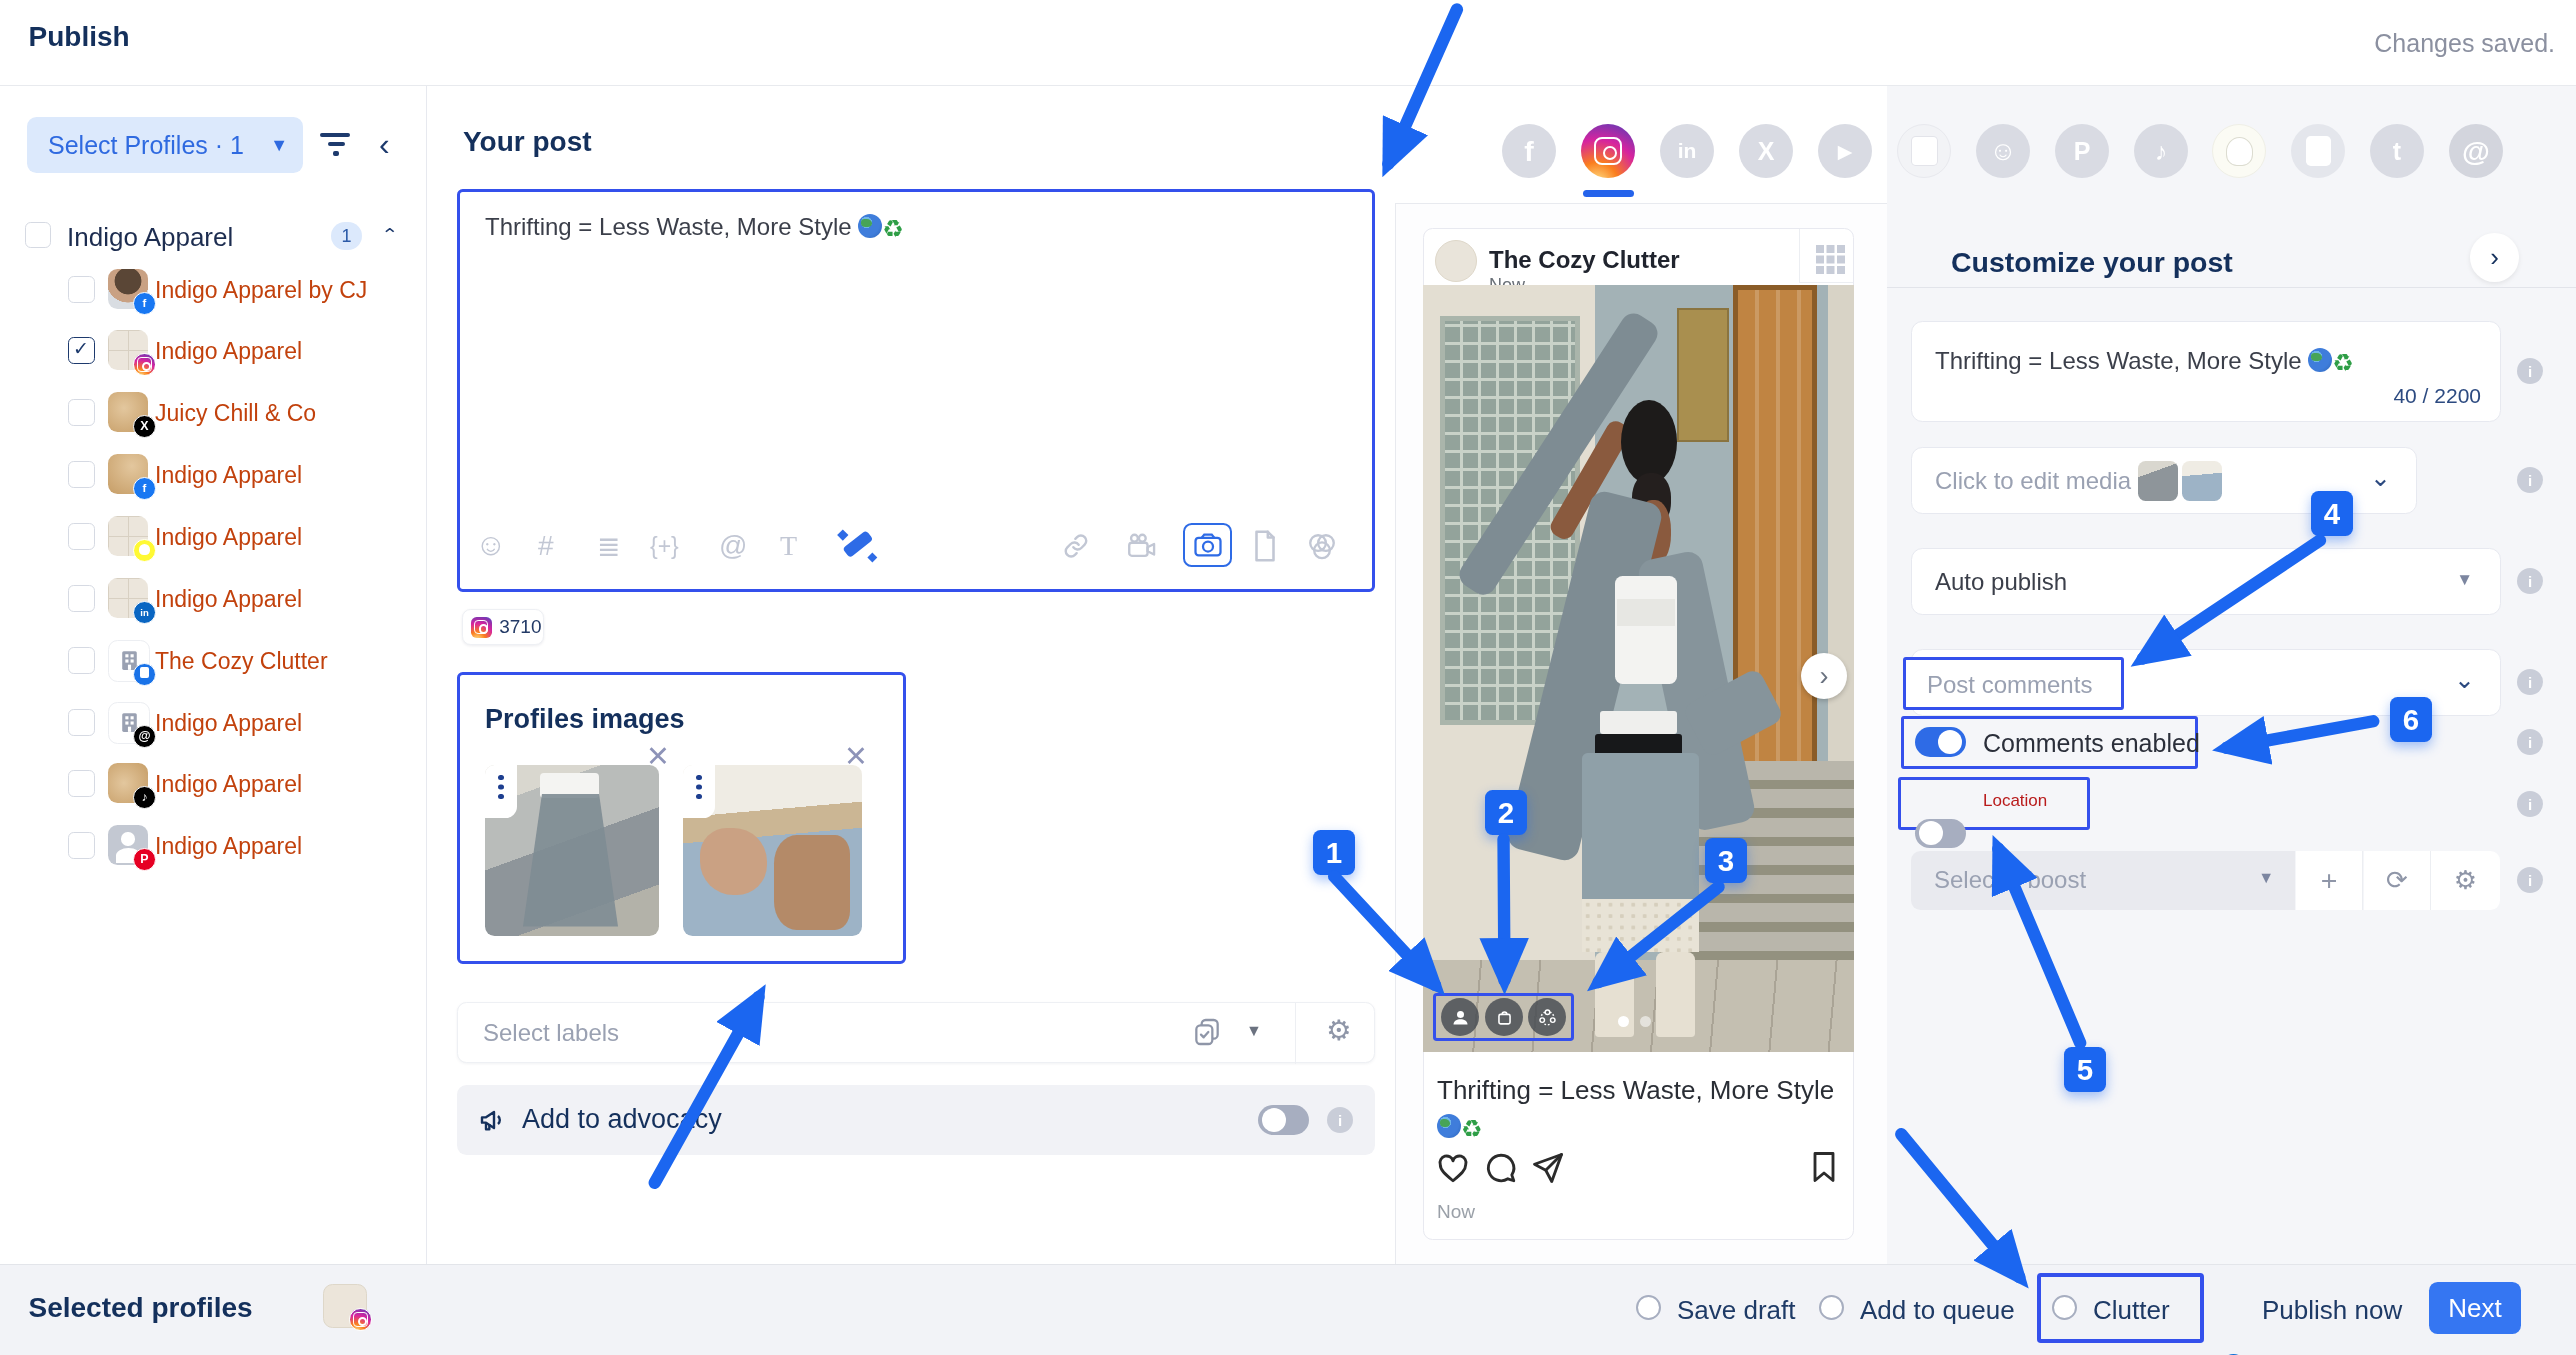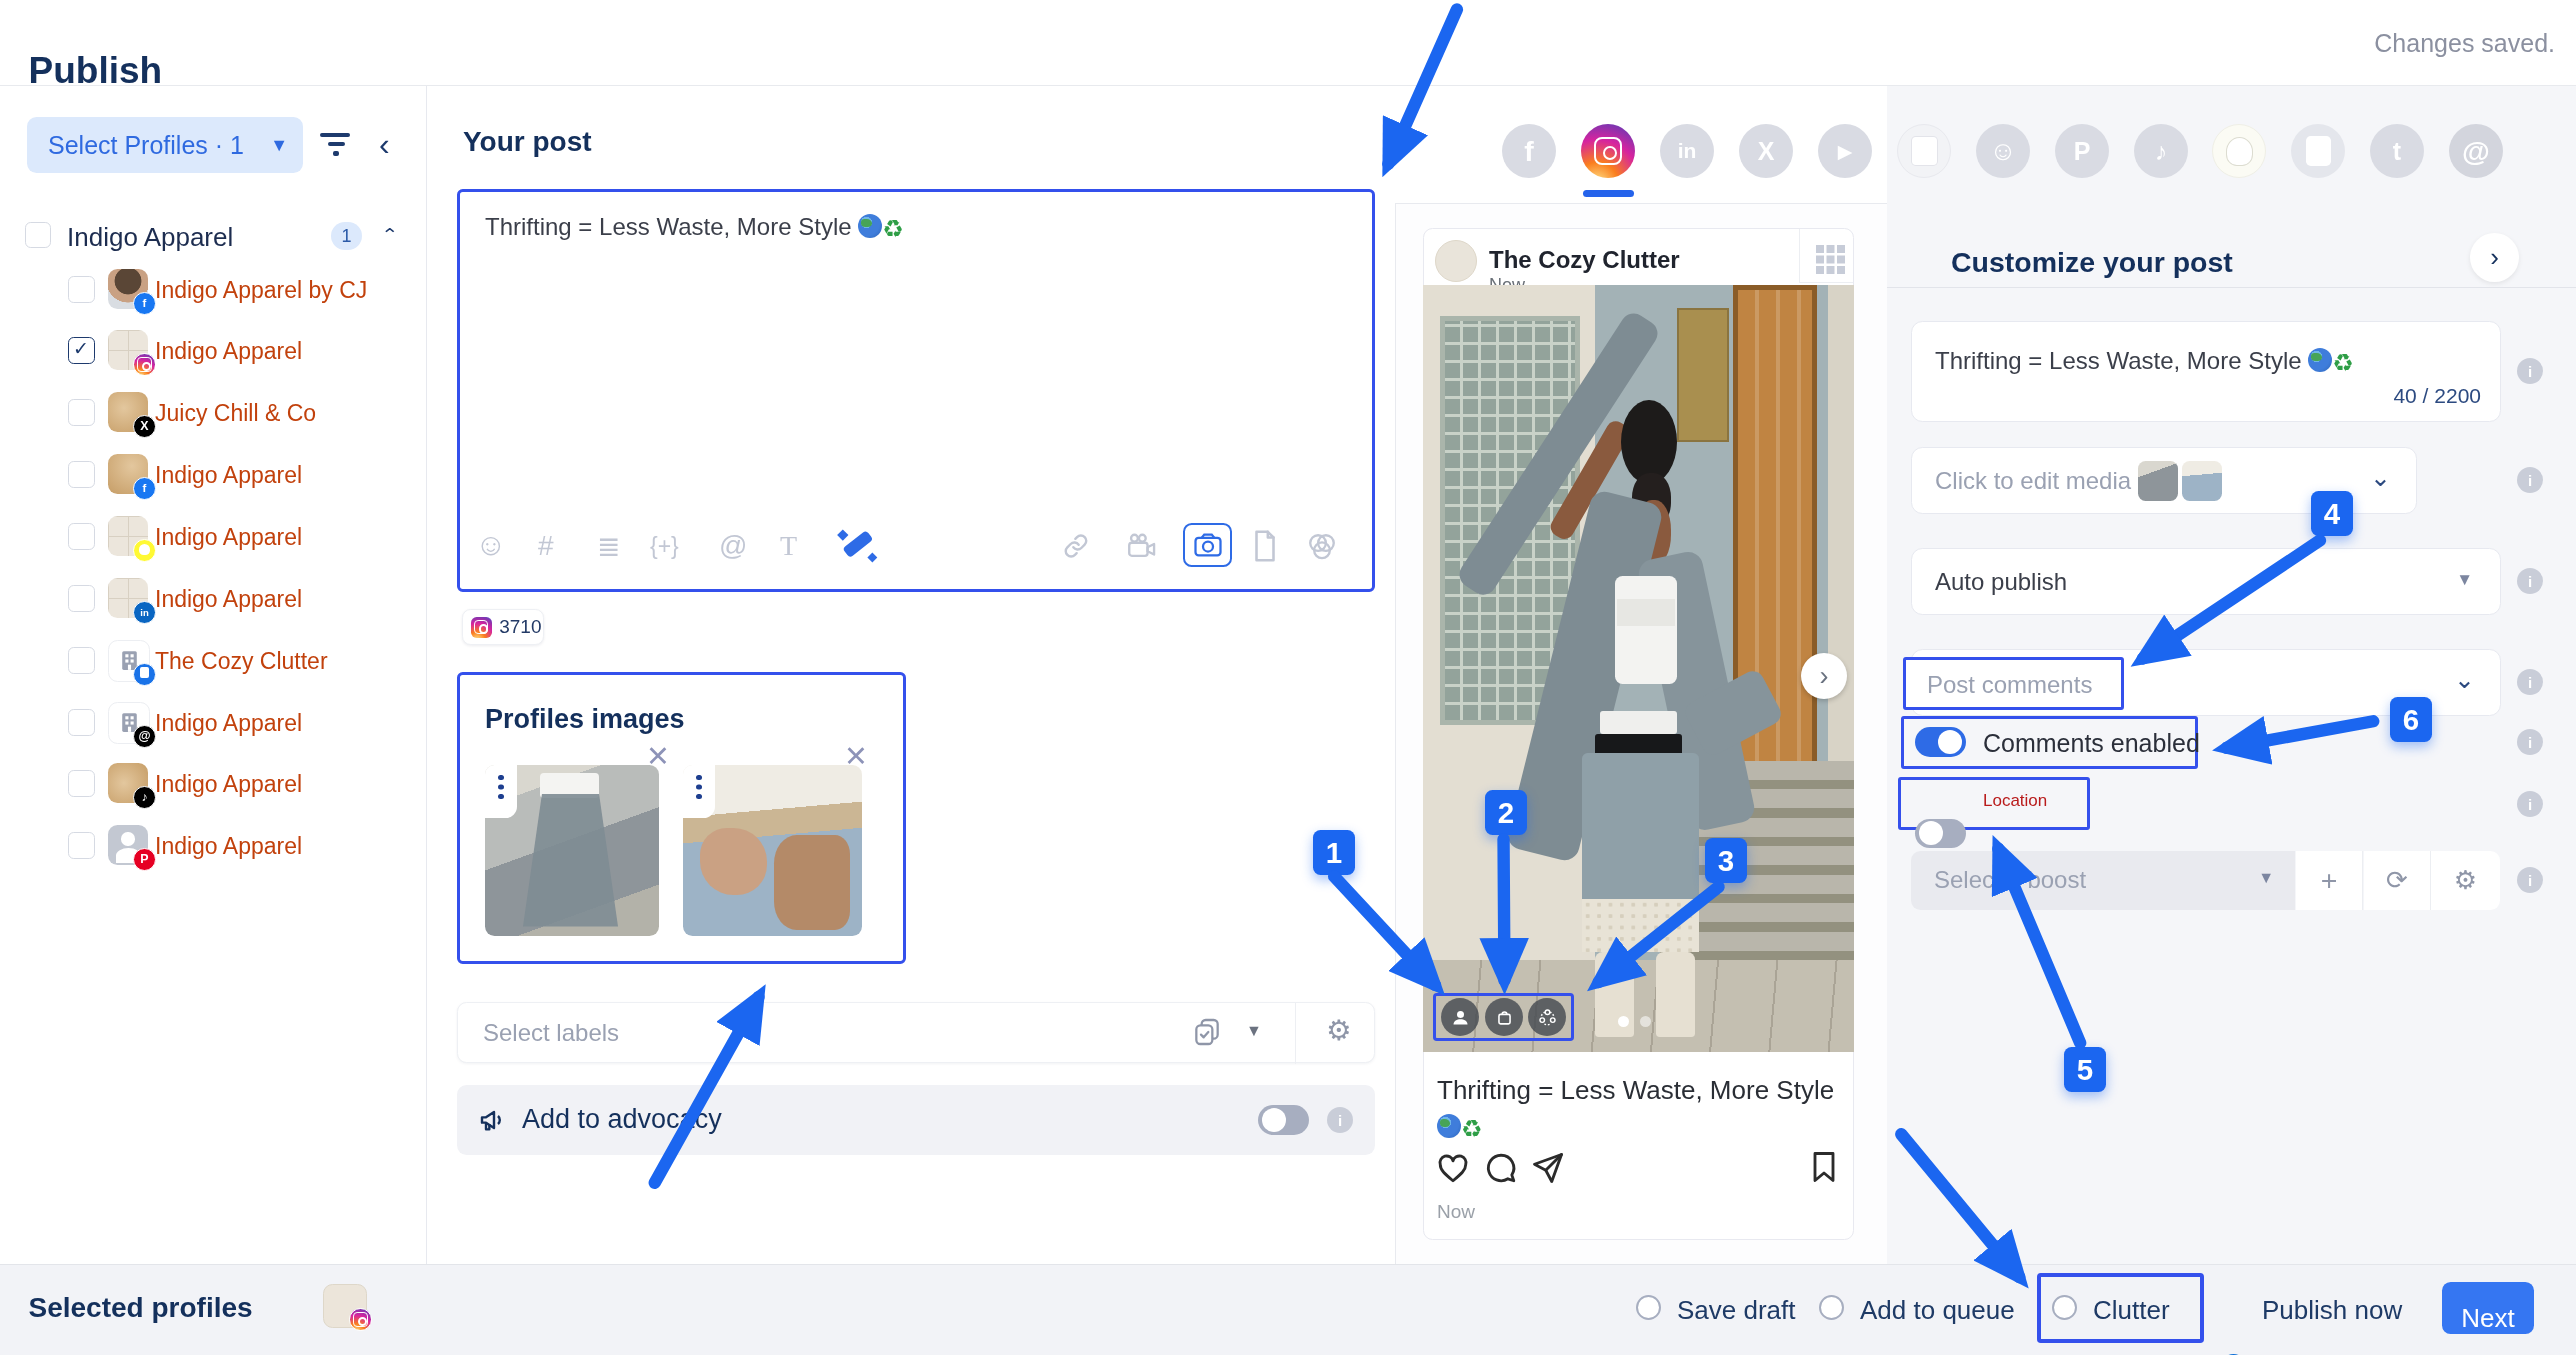--- a/index.html
+++ b/index.html
@@ -42,21 +42,21 @@
   .seg-btn{display:flex;align-items:center;justify-content:center;color:#8f96a8;font-size:28.5px;background:#fff;}
   svg.lineic{stroke:#c2c7d4;stroke-width:1.8;fill:none;stroke-linecap:round;stroke-linejoin:round;}
   svg.igact{stroke:#2b2b2b;stroke-width:1.9;fill:none;stroke-linecap:round;stroke-linejoin:round;}
 </style>
 </head>
 <body>
 
 <div id="page">
 
   <div class="ab" style="left:0;top:0;width:2576px;height:86px;background:#fff;border-bottom:1px solid #e8eaee;"></div>
-  <div class="ab bold navy" style="left:28.5px;top:21px;font-size:37px;margin-top:29px;">Publish</div>
+  <div class="ab bold navy" style="left:28.5px;top:21px;font-size:28px;">Publish</div>
   <div class="ab" style="right:21px;top:28.5px;font-size:25px;color:#8b90a0;">Changes saved.</div>
 
   <div class="ab" style="left:0;top:86px;width:427px;height:1178px;background:#fff;border-right:1px solid #e7e9ef;"></div>
 
   <div class="ab pill-blue" style="left:27px;top:117px;width:276px;height:56px;display:flex;align-items:center;">
     <span style="font-size:25px;margin-left:21px;">Select Profiles · 1</span>
     <span style="margin-left:auto;margin-right:15px;font-size:18px;">▼</span>
   </div>
   <div class="ab" style="left:320px;top:133px;width:32px;height:25px;">
     <div style="width:30px;height:3.8px;background:#1d3a6d;border-radius:1.9px;"></div>
@@ -448,21 +448,21 @@
 
   <div class="radio ab" style="left:1636px;top:1295px;"></div>
   <div class="ab" style="left:1677px;top:1295px;font-size:26px;color:#1e3a66;">Save draft</div>
   <div class="radio ab" style="left:1819px;top:1295px;"></div>
   <div class="ab" style="left:1860px;top:1295px;font-size:26px;color:#1e3a66;">Add to queue</div>
   <div class="ab" style="left:2037px;top:1273px;width:167px;height:70px;border:4.8px solid #3450ec;border-radius:3.8px;"></div>
   <div class="radio ab" style="left:2052px;top:1295px;"></div>
   <div class="ab" style="left:2093px;top:1295px;font-size:26px;color:#1e3a66;">Clutter</div>
   <div class="radio on ab" style="left:2221px;top:1295px;"></div>
   <div class="ab" style="left:2262px;top:1295px;font-size:26px;color:#1e3a66;">Publish now</div>
-  <div class="ab" style="left:2429px;top:1282px;width:92px;height:52px;background:#3576f2;border-radius:8.6px;display:flex;align-items:flex-end;justify-content:center;margin-left:13px;">
+  <div class="ab" style="left:2429px;top:1282px;width:92px;height:52px;background:#3576f2;border-radius:8.6px;display:flex;align-items:center;justify-content:center;">
     <span style="color:#fff;font-size:26px;">Next</span>
   </div>
 
   <div class="callout ab" style="left:1313px;top:830px;">1</div>
   <div class="callout ab" style="left:1485px;top:790px;">2</div>
   <div class="callout ab" style="left:1705px;top:838px;">3</div>
   <div class="callout ab" style="left:2311px;top:491px;">4</div>
   <div class="callout ab" style="left:2064px;top:1047px;">5</div>
   <div class="callout ab" style="left:2390px;top:697px;">6</div>
 

